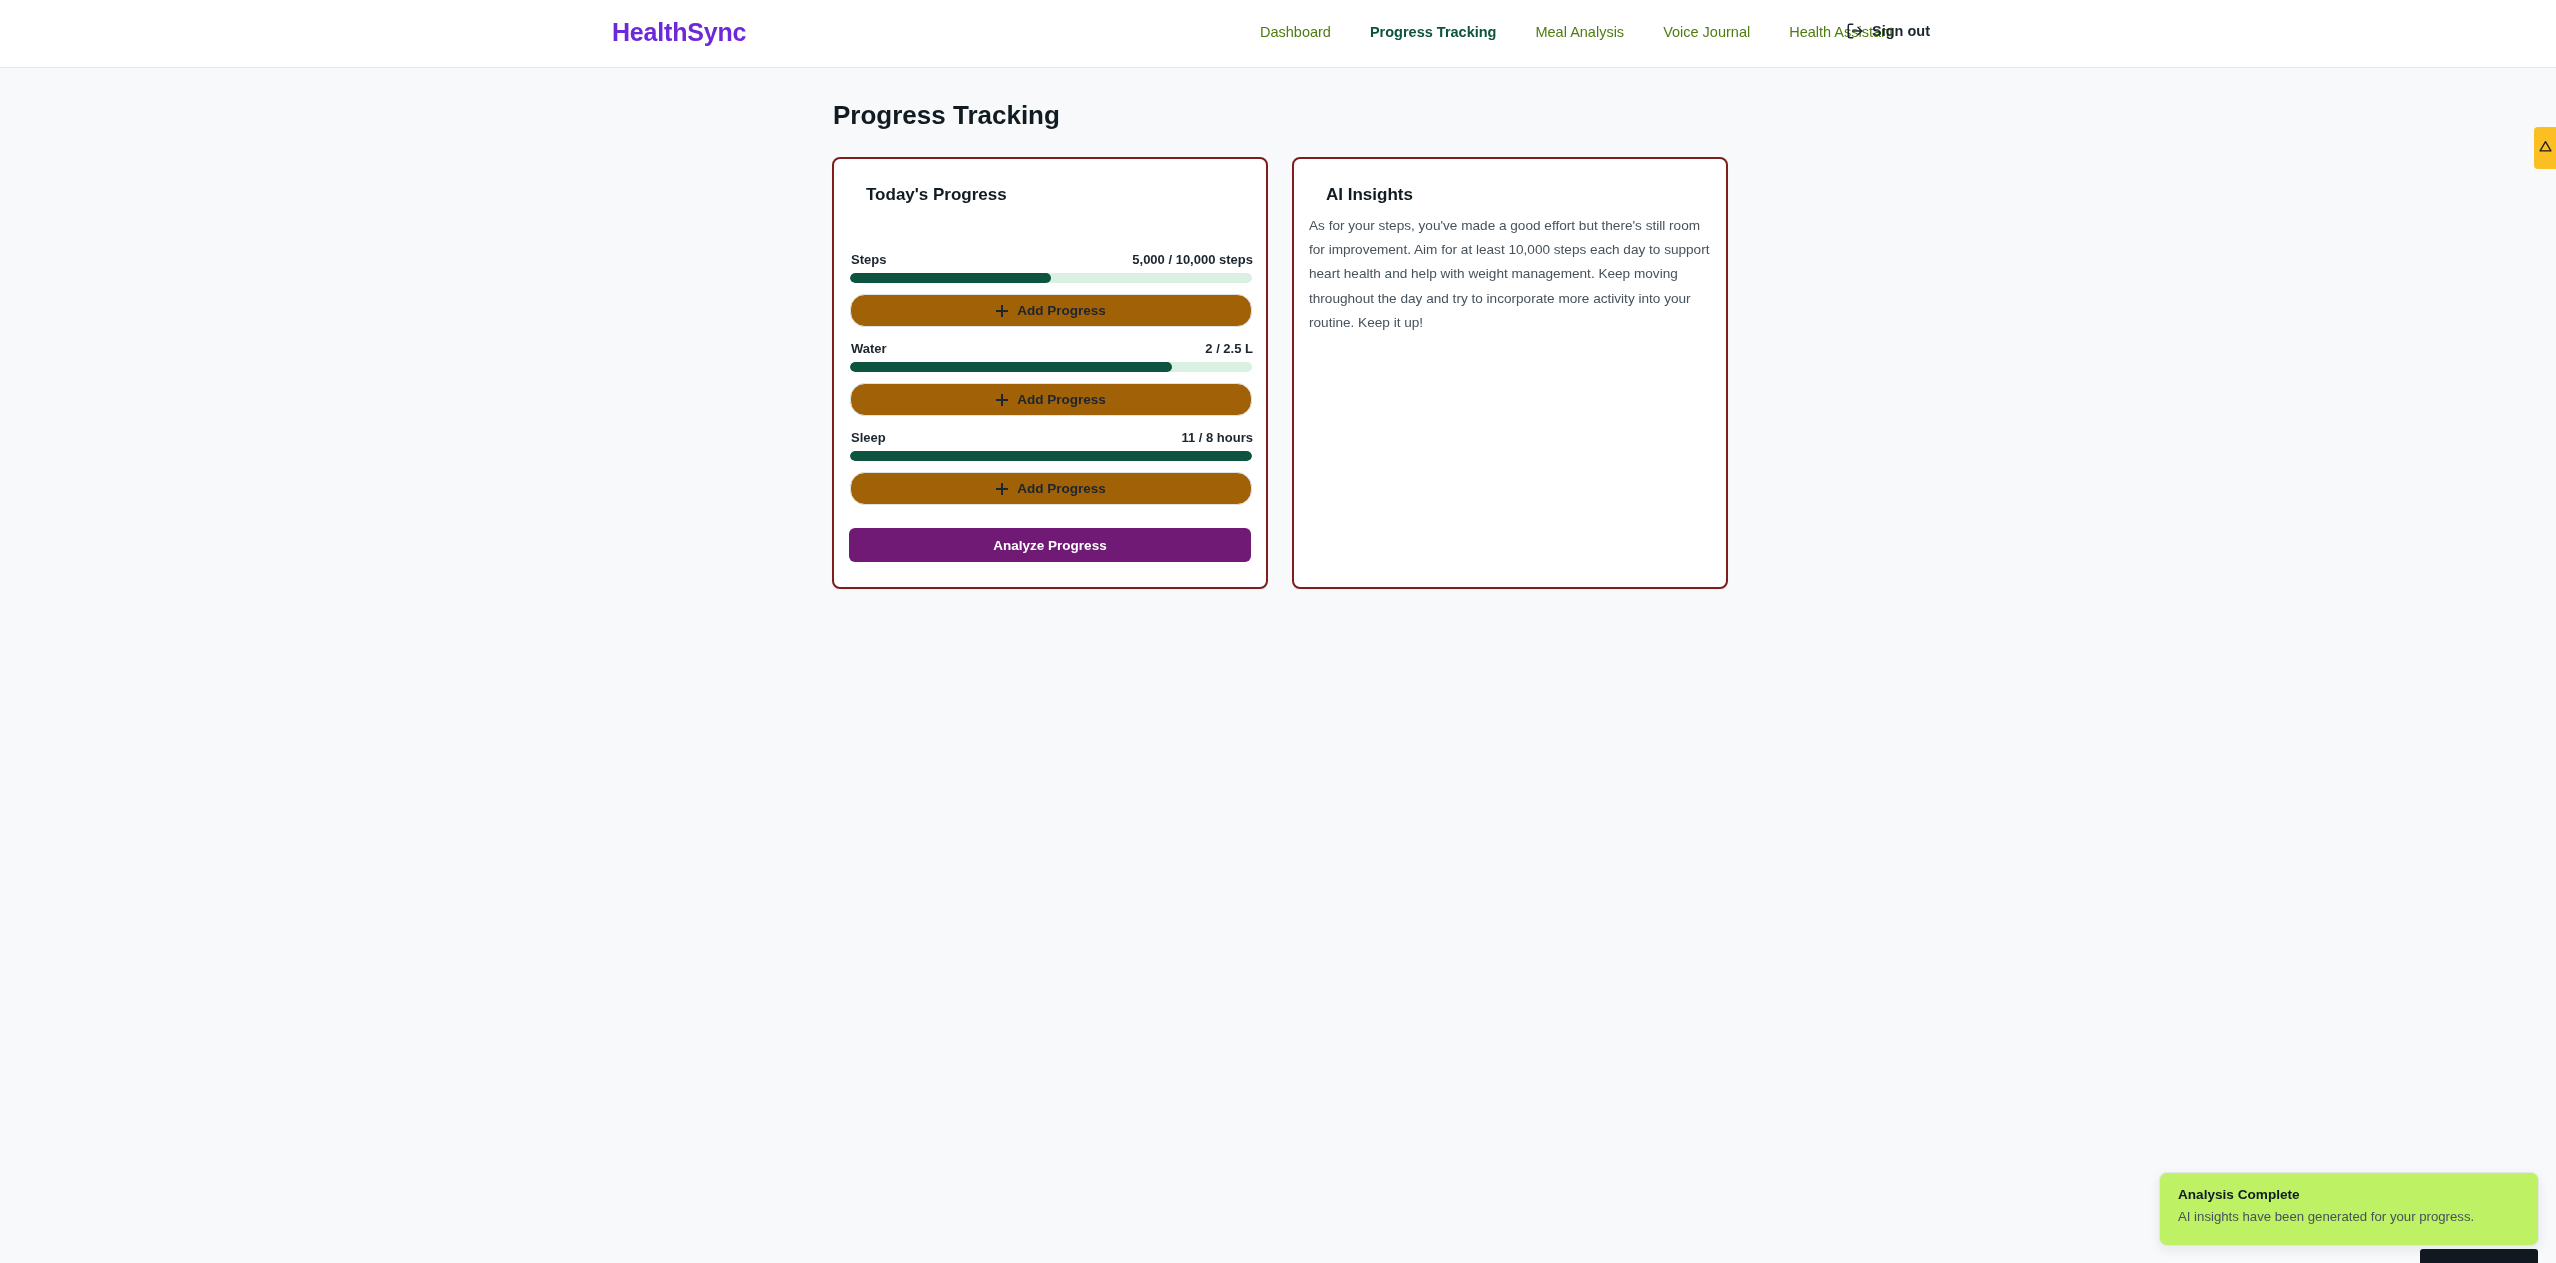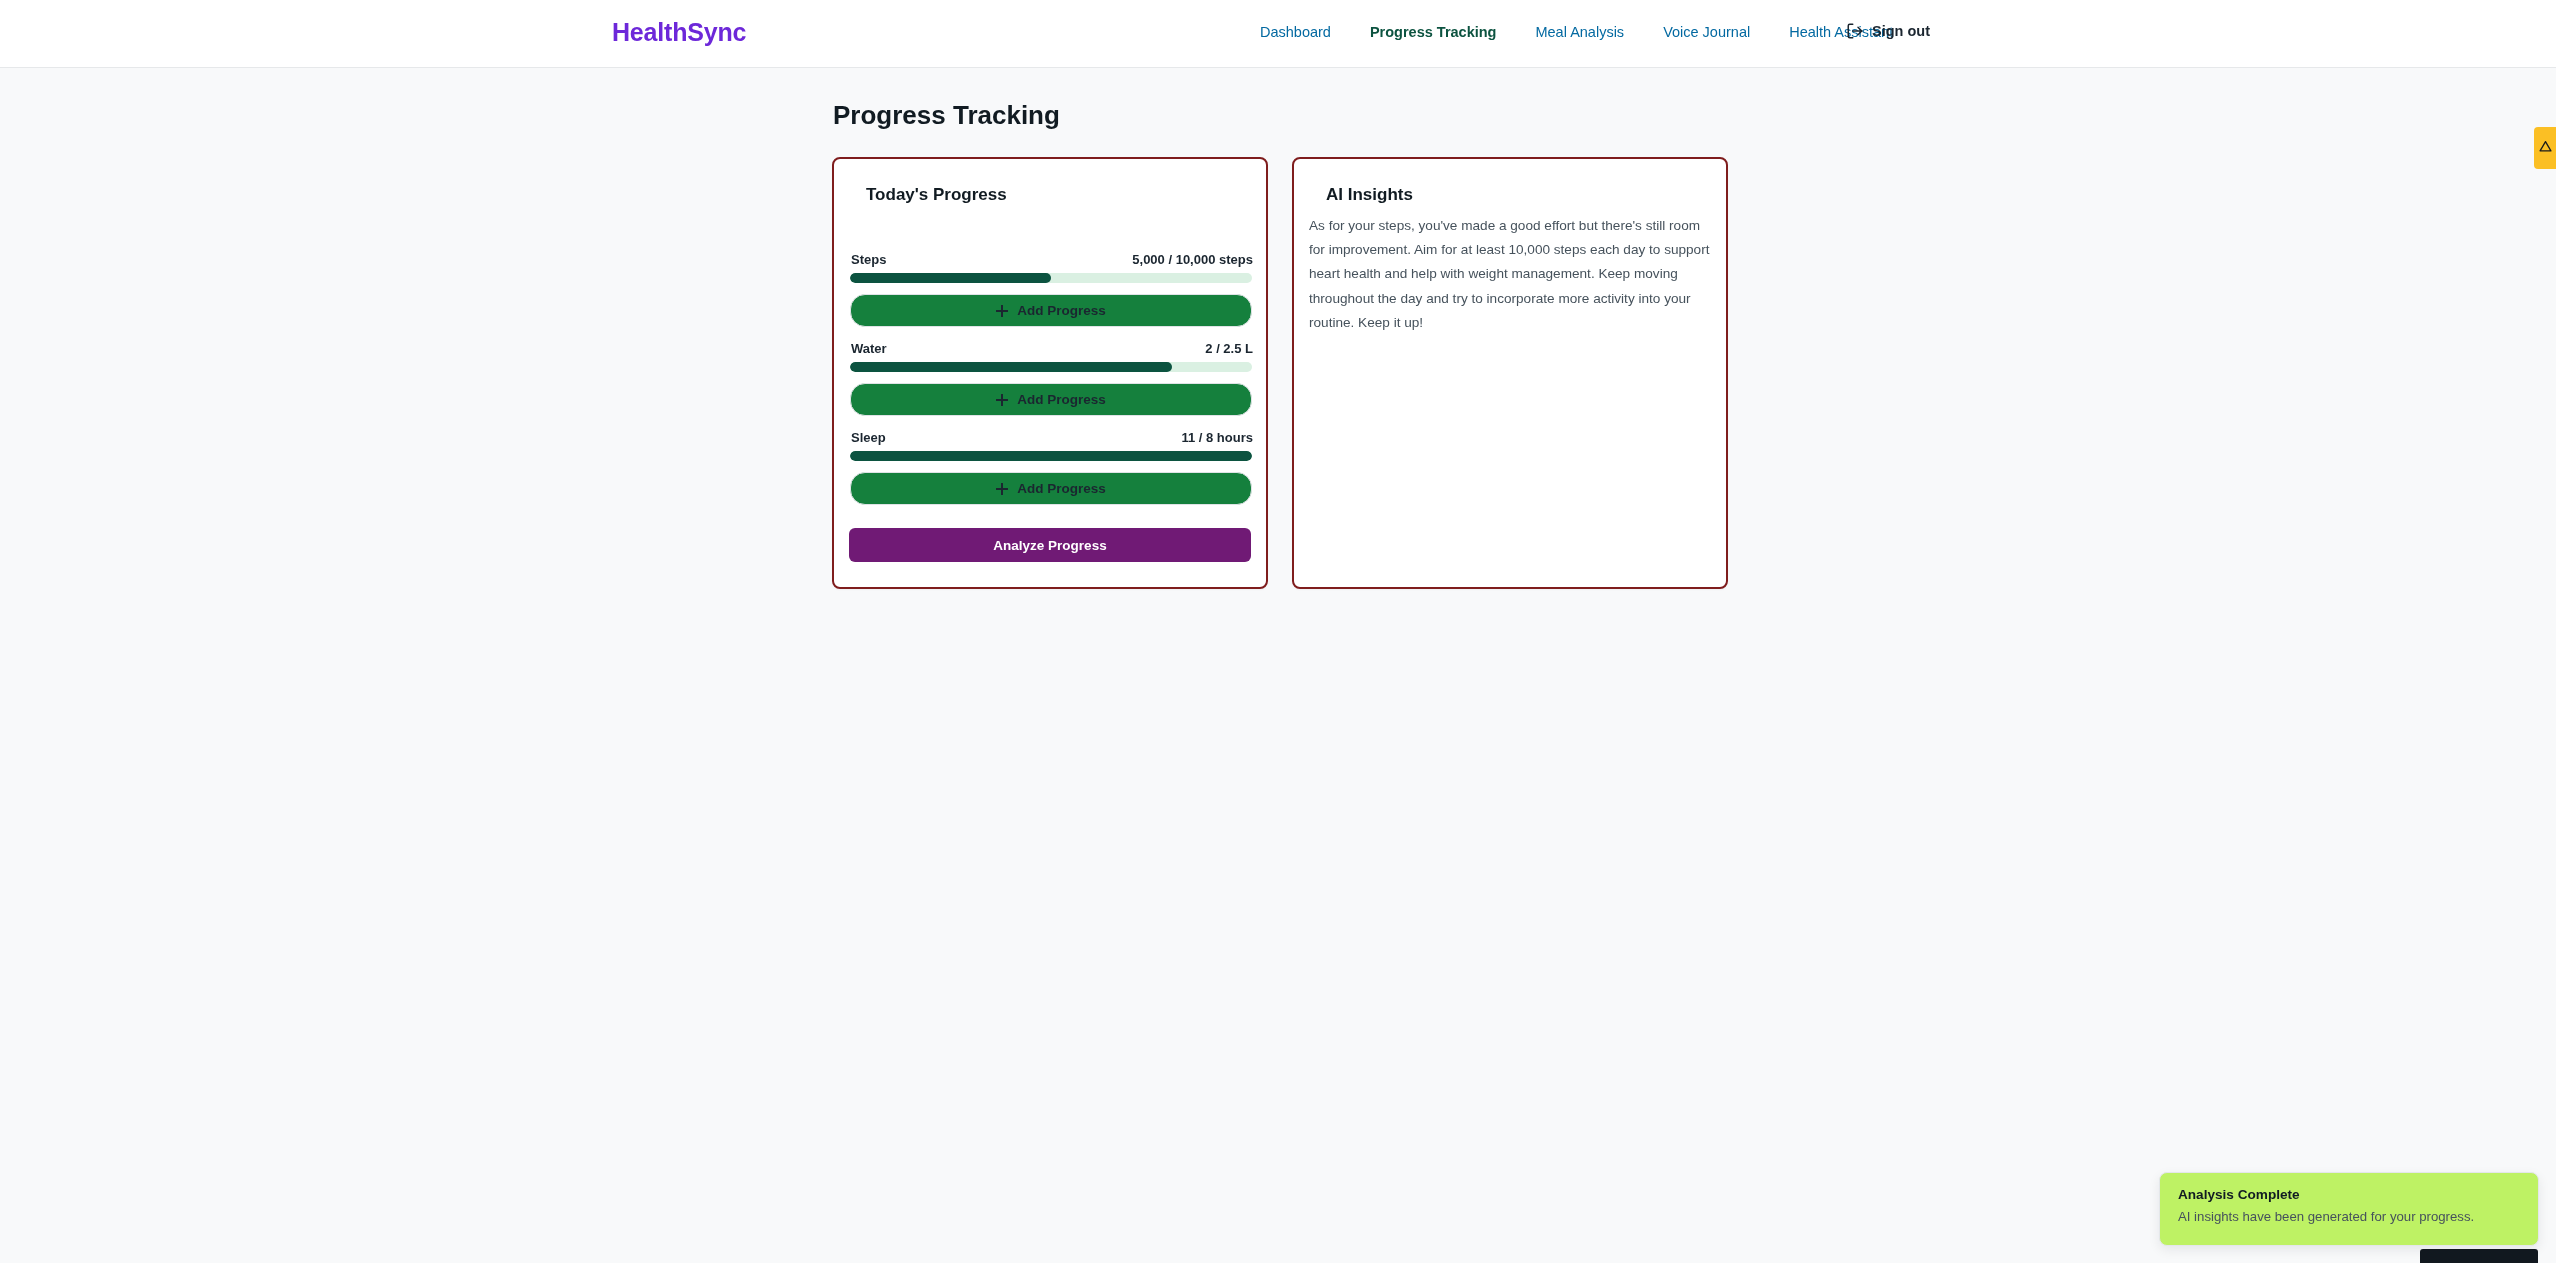--- a/index.html
+++ b/index.html
@@ -35,21 +35,21 @@
   .nav-links {
     position: absolute;
     left: 1260px;
     top: 24px;
     display: flex;
     align-items: center;
     gap: 39px;
   }
   .nav-link {
     font-size: 14.5px;
-    color: #0369a1;
+    color: #4d7c0f;
     text-decoration: none;
     white-space: nowrap;
   }
   .nav-link.active {
     color: #0c5340;
     font-weight: bold;
   }
   .signout-wrap {
     position: absolute;
     left: 1846px;
@@ -147,21 +147,21 @@
   }
   .bar-fill {
     height: 10px;
     background: #0c5340;
     border-radius: 5px;
   }
   .add-btn {
     margin-top: 11px;
     width: 402px;
     height: 33px;
-    background: #15803d;
+    background: #a16207;
     border: 1px solid #dfe3e6;
     border-radius: 15px;
     font-size: 13.5px;
     font-weight: bold;
     color: #1b2630;
     display: flex;
     align-items: center;
     justify-content: center;
     gap: 9px;
     cursor: pointer;

